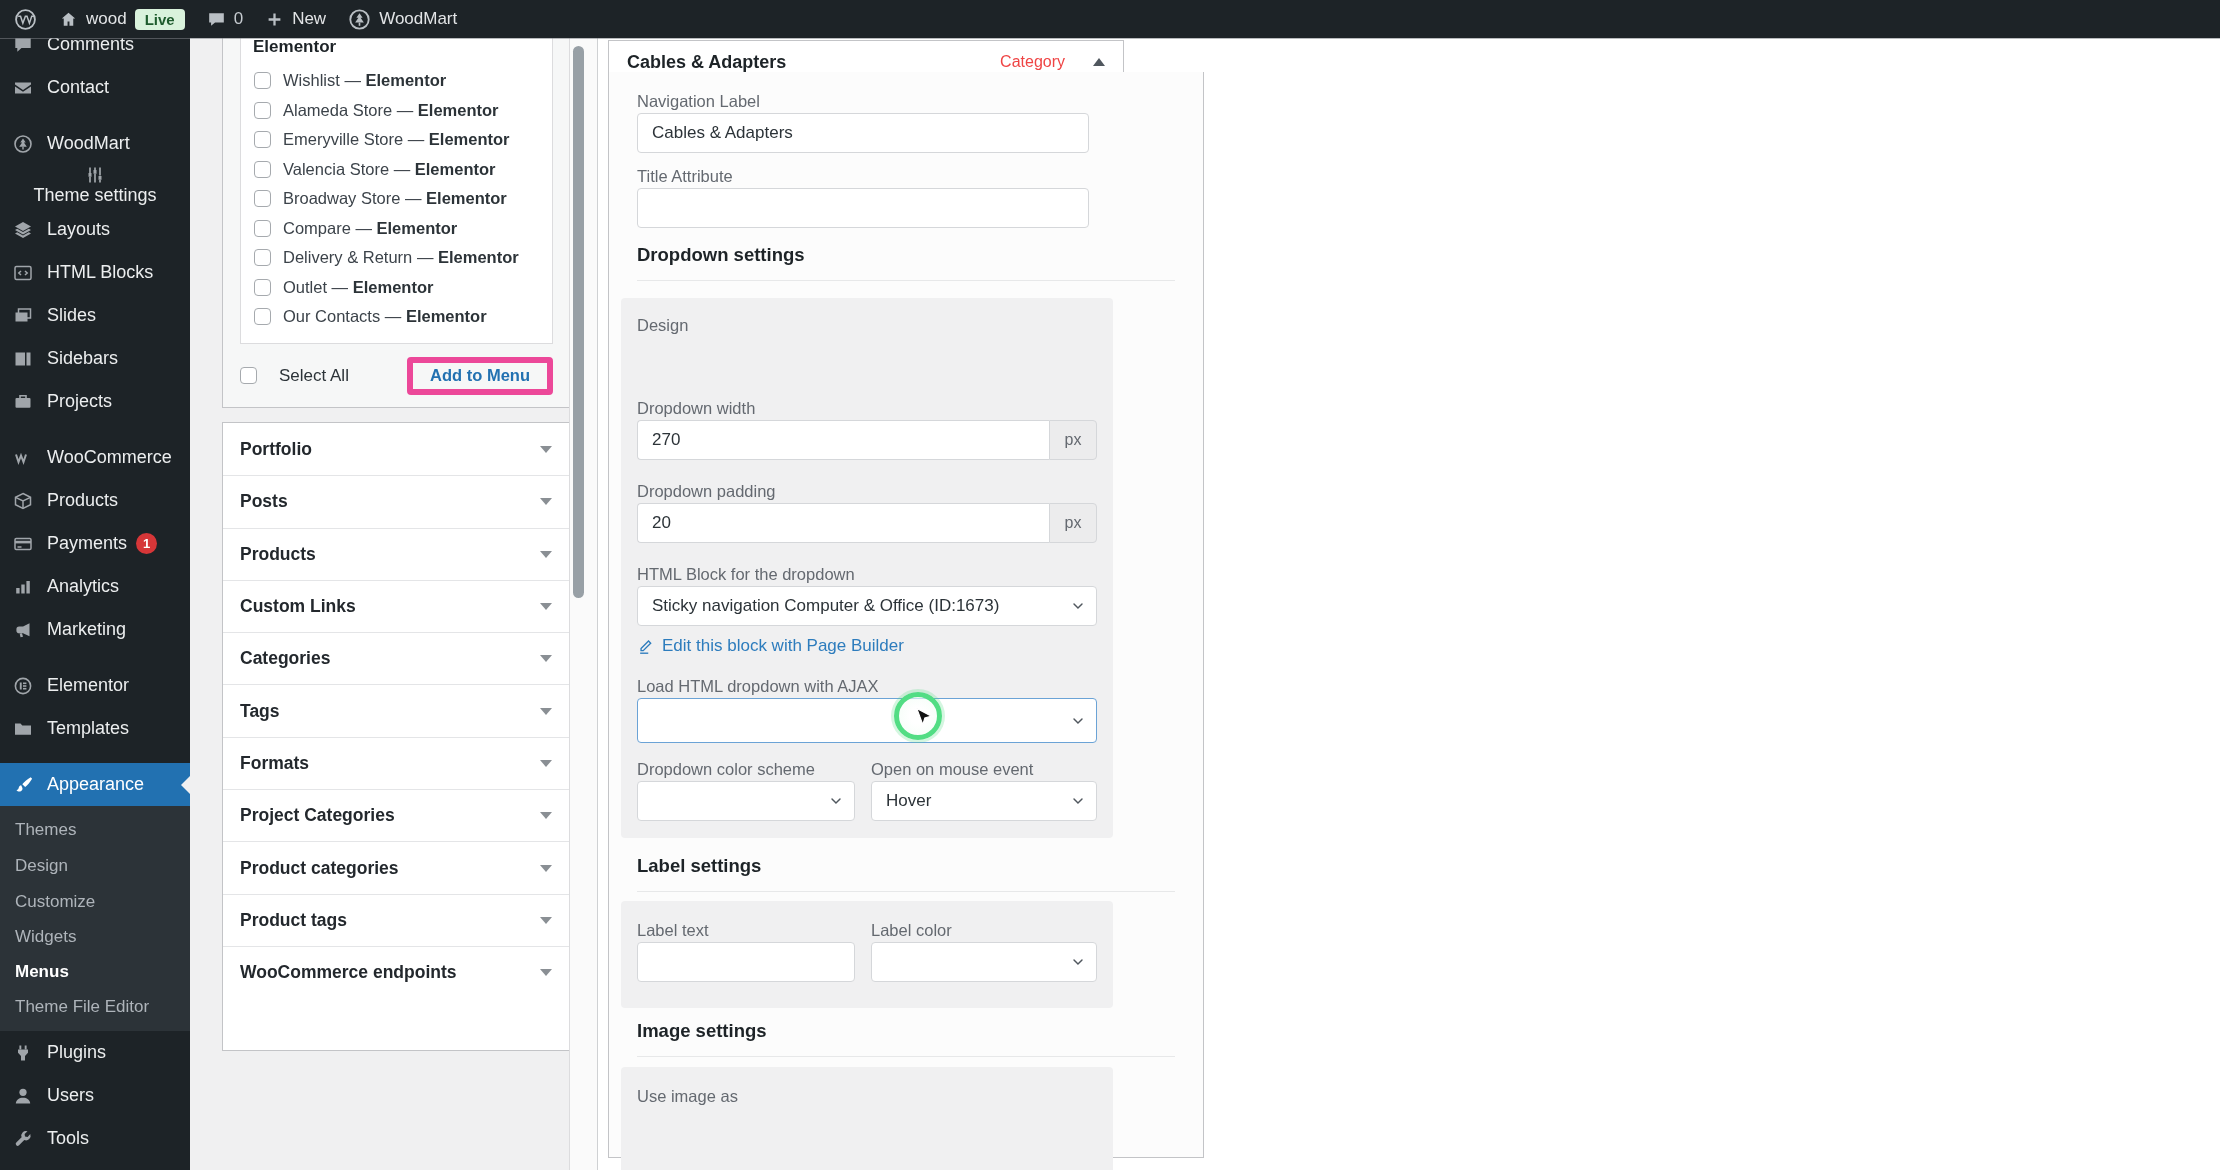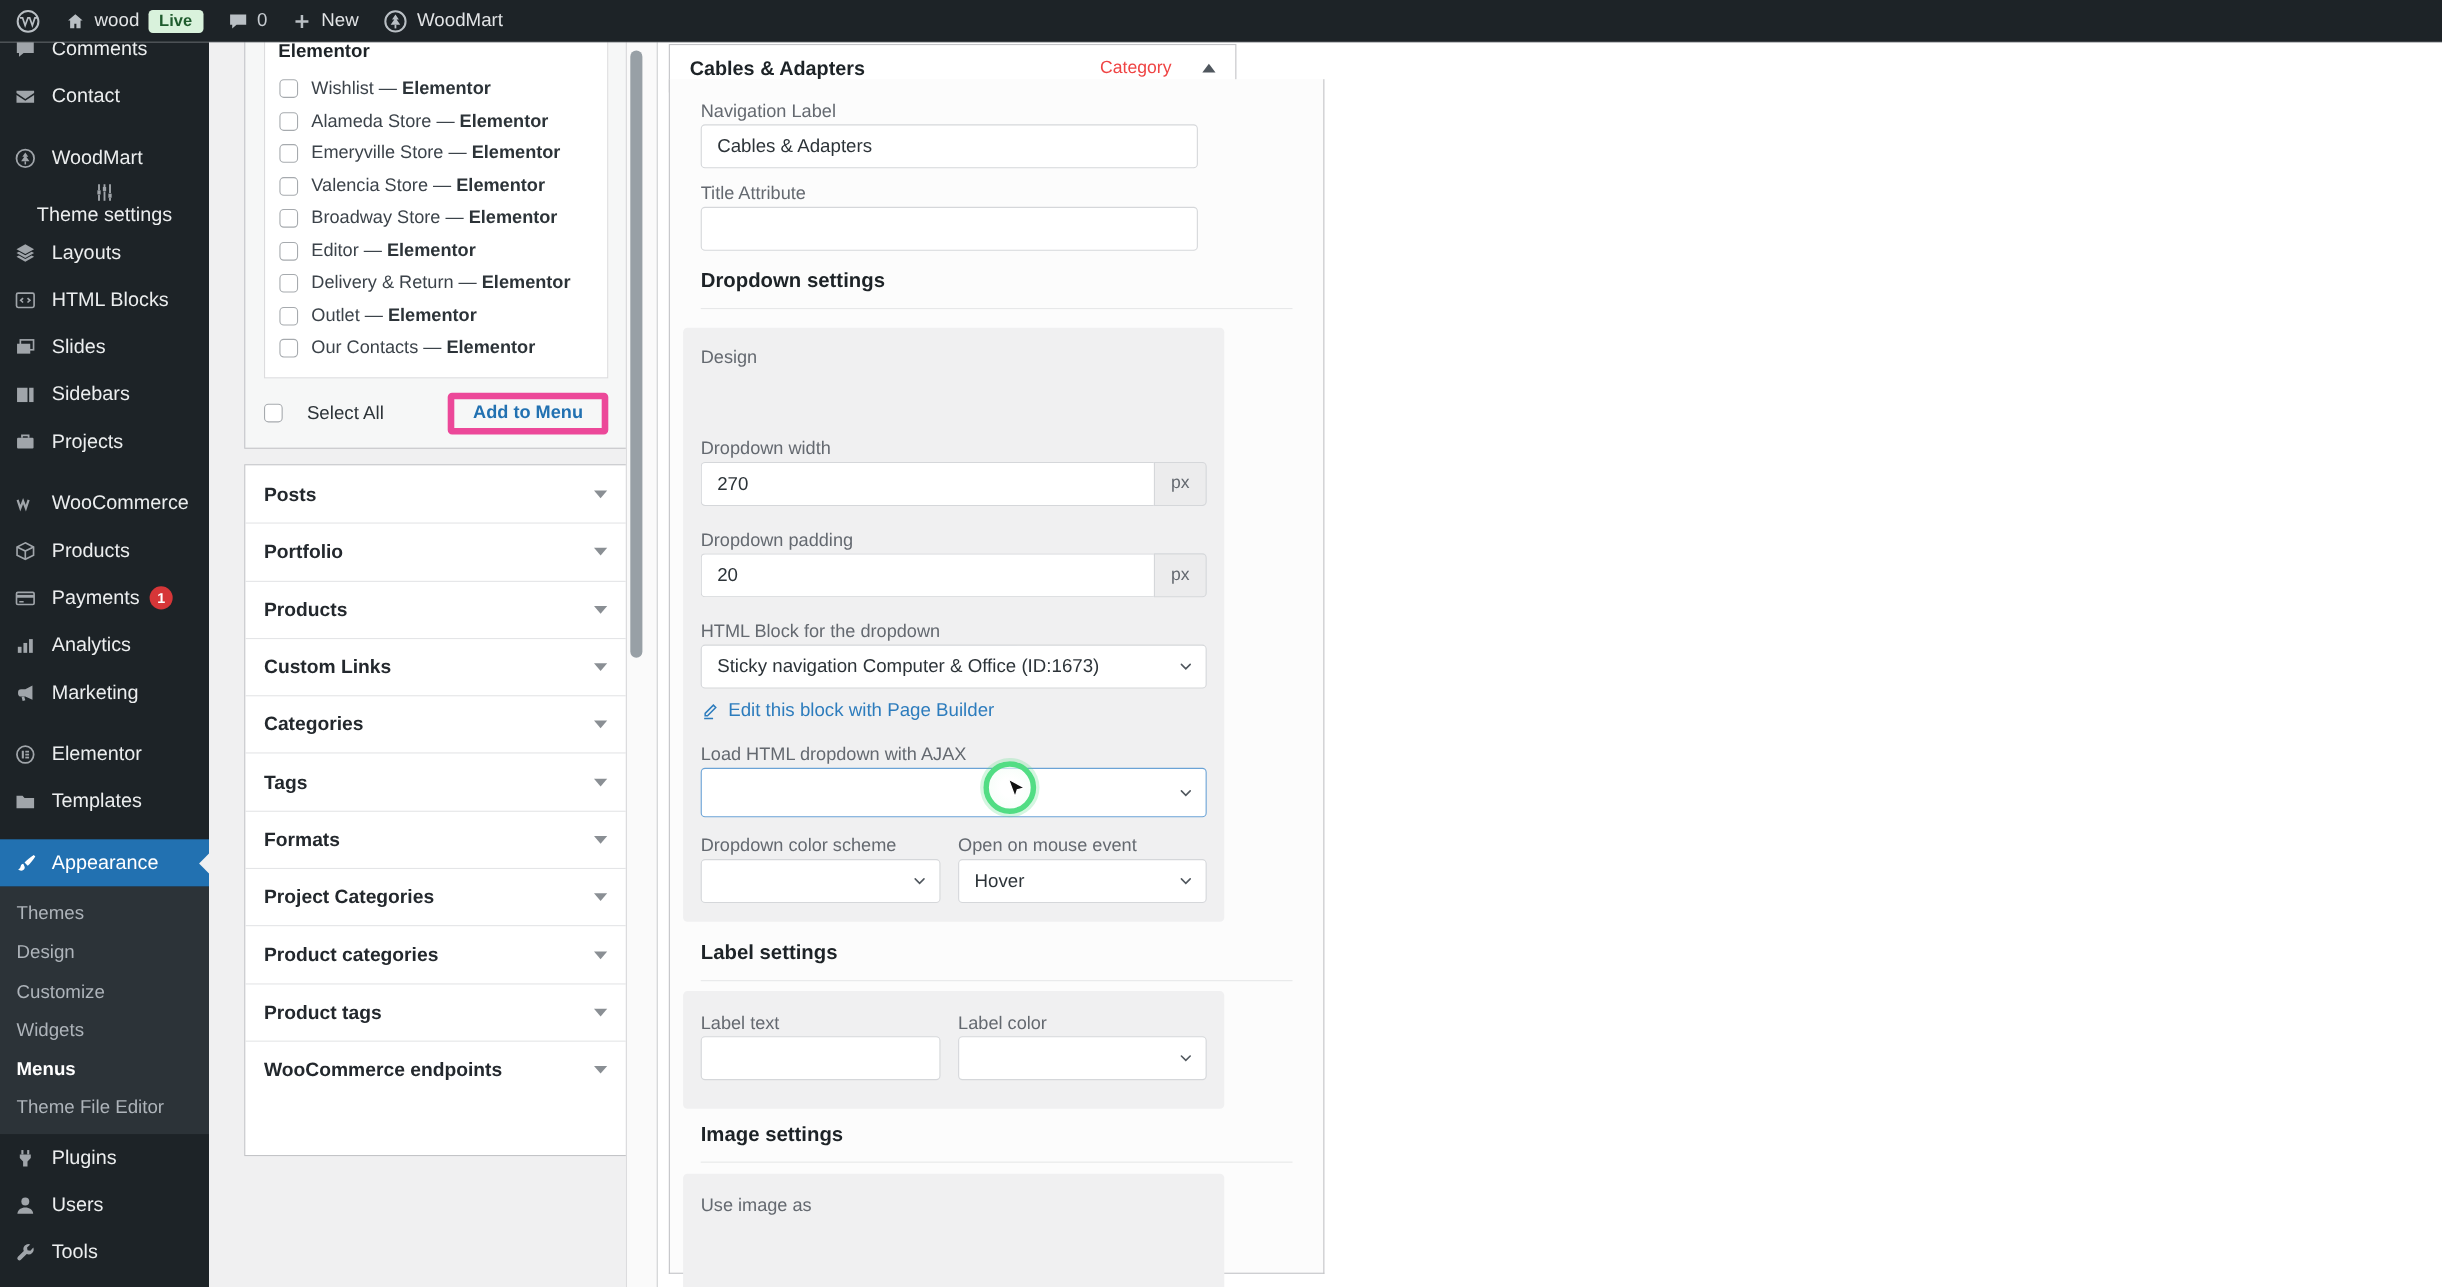--- a/index.html
+++ b/index.html
@@ -245,21 +245,21 @@
       <label class="chk-row">
           <input class="wpcheck" type="checkbox" style="">
           <span><span>Valencia Store — </span><b>Elementor</b></span>
         </label>
       <label class="chk-row">
           <input class="wpcheck" type="checkbox" style="">
           <span><span>Broadway Store — </span><b>Elementor</b></span>
         </label>
       <label class="chk-row">
           <input class="wpcheck" type="checkbox" style="">
-          <span><span>Editor — </span><b>Elementor</b></span>
+          <span><span>Compare — </span><b>Elementor</b></span>
         </label>
       <label class="chk-row">
           <input class="wpcheck" type="checkbox" style="">
           <span><span>Delivery &amp; Return — </span><b>Elementor</b></span>
         </label>
       <label class="chk-row">
           <input class="wpcheck" type="checkbox" style="">
           <span><span>Outlet — </span><b>Elementor</b></span>
         </label>
       <label class="chk-row">
@@ -269,25 +269,25 @@
     </div>
     <div id="controls-row">
       <input class="wpcheck" type="checkbox" style="">
       <span id="select-all-lbl" style="margin-left:10px;">Select All</span>
       <button id="add-to-menu">Add to Menu</button>
     </div>
   </div>
 
   <div class="panel" id="panelB">
     <div class="acc-row">
+        <span>Portfolio</span>
+        <span class="caret-down"></span>
+      </div>
+    <div class="acc-row">
         <span>Posts</span>
-        <span class="caret-down"></span>
-      </div>
-    <div class="acc-row">
-        <span>Portfolio</span>
         <span class="caret-down"></span>
       </div>
     <div class="acc-row">
         <span>Products</span>
         <span class="caret-down"></span>
       </div>
     <div class="acc-row">
         <span>Custom Links</span>
         <span class="caret-down"></span>
       </div>

